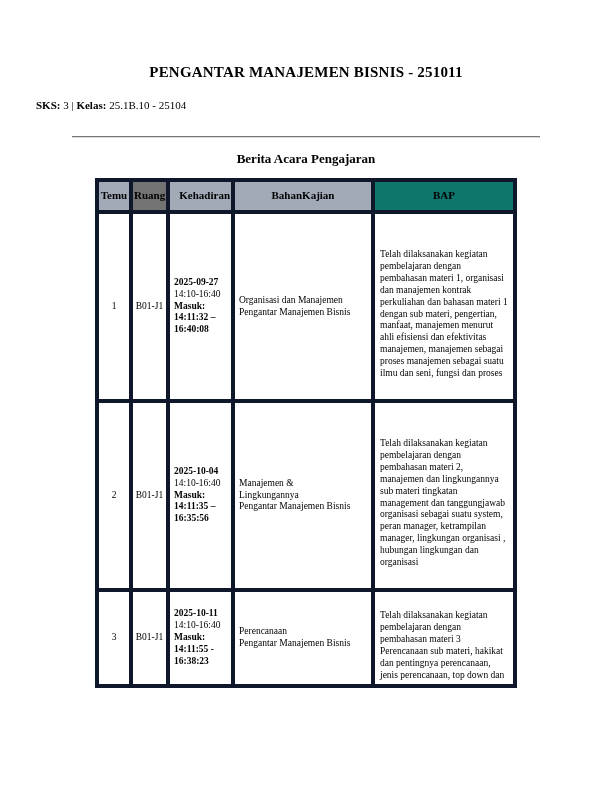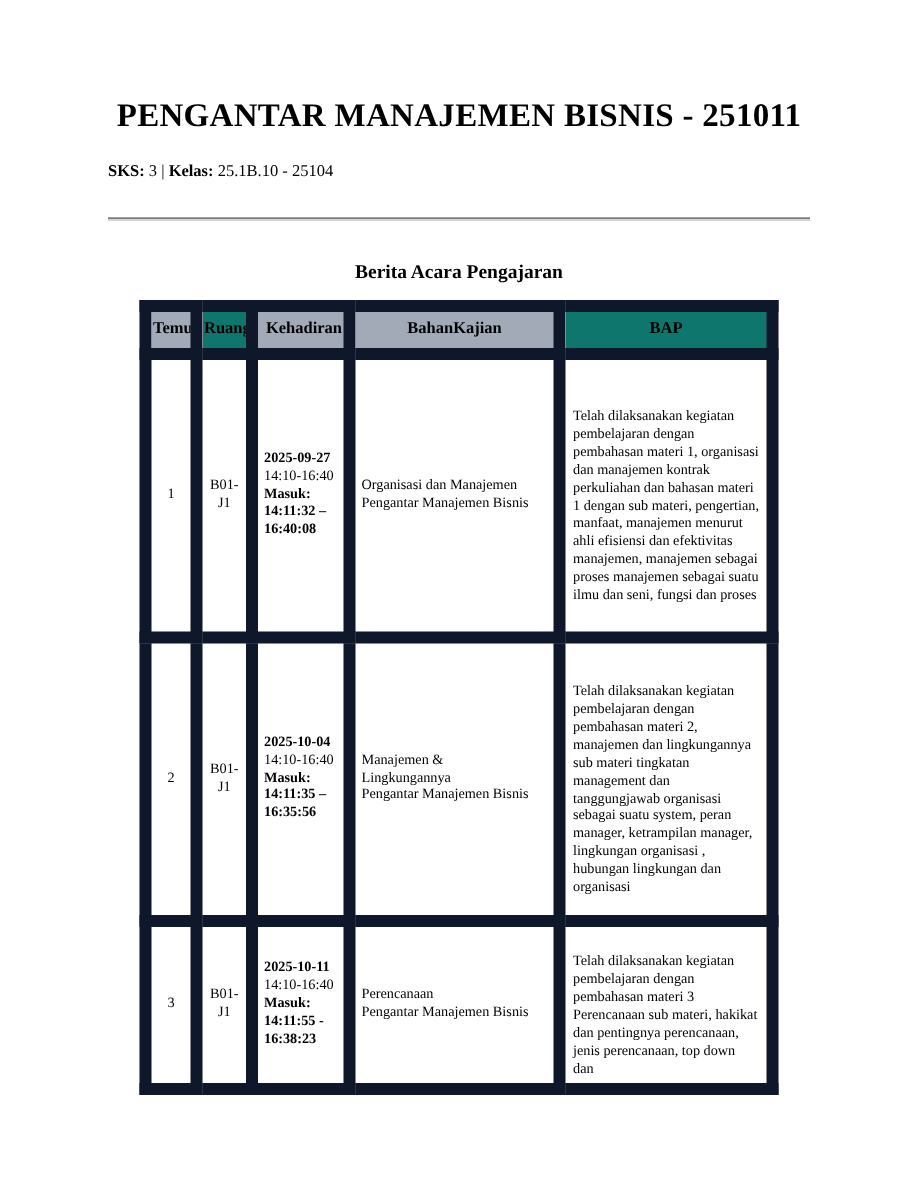--- a/index.html
+++ b/index.html
@@ -7,48 +7,48 @@
   body {
     width:612px; height:792px;
     font-family:"Liberation Serif","DejaVu Serif",serif;
     color:#000;
     overflow:hidden;
   }
   .b { font-weight:bold; }
   .doc-title {
     margin:64px 40px 0;
     text-align:center;
-    font-size:22px;
+    font-size:15px;
     font-weight:bold;
     letter-spacing:.2px;
   }
-  .meta-line { margin:0 72px; font-size:11px; }
+  .meta-line { margin:0 36px; font-size:11px; }
   .meta-1 { margin-top:18px; }
   .meta-2 { margin-top:16px; }
   .rule {
     margin:25px 72px 0;
     height:2px;
     background:#9a9a9a;
     border-top:1px solid #777;
     border-bottom:1px solid #d9d9d9;
   }
   .section-title {
-    margin-top:26px;
+    margin-top:13px;
     text-align:center;
     font-size:13px;
     font-weight:bold;
   }
   table.baa {
     margin:11px auto 0;
     border-collapse:collapse;
     table-layout:fixed;
     width:418px;
   }
   table.baa th, table.baa td {
-    border:8px solid #0f172a;
+    border:4px solid #0f172a;
     vertical-align:middle;
     font-size:9.5px;
     line-height:1.26;
     overflow:hidden;
   }
   table.baa th {
     height:32px;
     font-size:11px;
     font-weight:bold;
     text-align:center;
@@ -81,21 +81,21 @@
     <colgroup>
       <col style="width:34px">
         <col style="width:37px">
         <col style="width:65px">
         <col style="width:140px">
         <col style="width:142px">
     </colgroup>
     <thead>
       <tr>
         <th style="background: rgb(162, 170, 184);">Temu</th>
-        <th style="background: #0f766e;">Ruang</th>
+        <th style="background: #737373;">Ruang</th>
         <th style="background: rgb(162, 170, 184); text-align: right;">Kehadiran</th>
         <th style="background: rgb(162, 170, 184);">BahanKajian</th>
         <th style="background: #0f766e;">BAP</th>
       </tr>
     </thead>
     <tbody>
       <tr class="row-1">
         <td class="c-temu">1</td>
         <td class="c-ruang">B01-J1</td>
         <td class="c-kehadiran">

